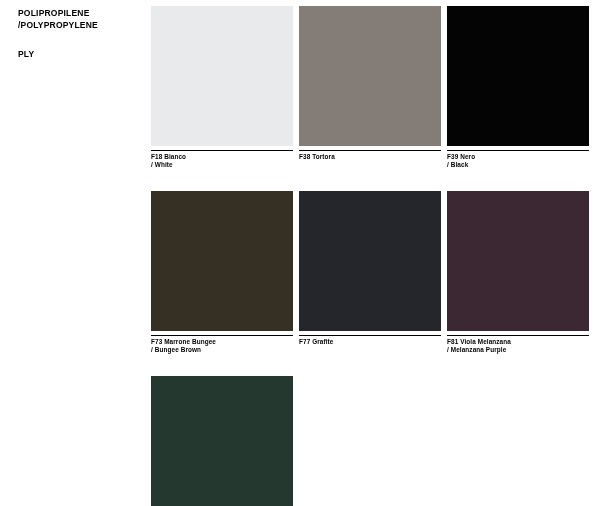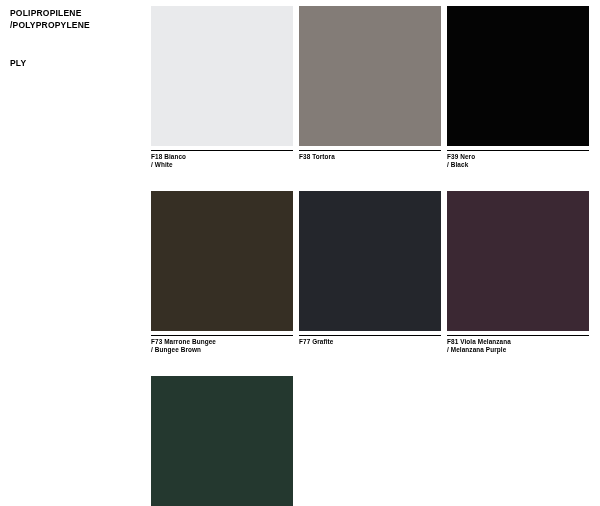--- a/index.html
+++ b/index.html
@@ -12,33 +12,33 @@
     background: #ffffff;
     font-family: "Liberation Sans", sans-serif;
     color: #000000;
     overflow: hidden;
     position: relative;
   }
 
   
   .page-heading {
     position: absolute;
-    left: 10px;
+    left: 18px;
     top: 8px;
     width: 130px;
   }
   .material-title {
     font-size: 8.5px;
     font-weight: bold;
     line-height: 11.5px;
     letter-spacing: 0.2px;
     white-space: pre-line;
   }
   .material-code {
-    margin-top: 27px;
+    margin-top: 18px;
     font-size: 8.5px;
     font-weight: bold;
     letter-spacing: 0.2px;
   }
 
   
   .swatch-grid {
     position: absolute;
     left: 151px;
     top: 6px;

